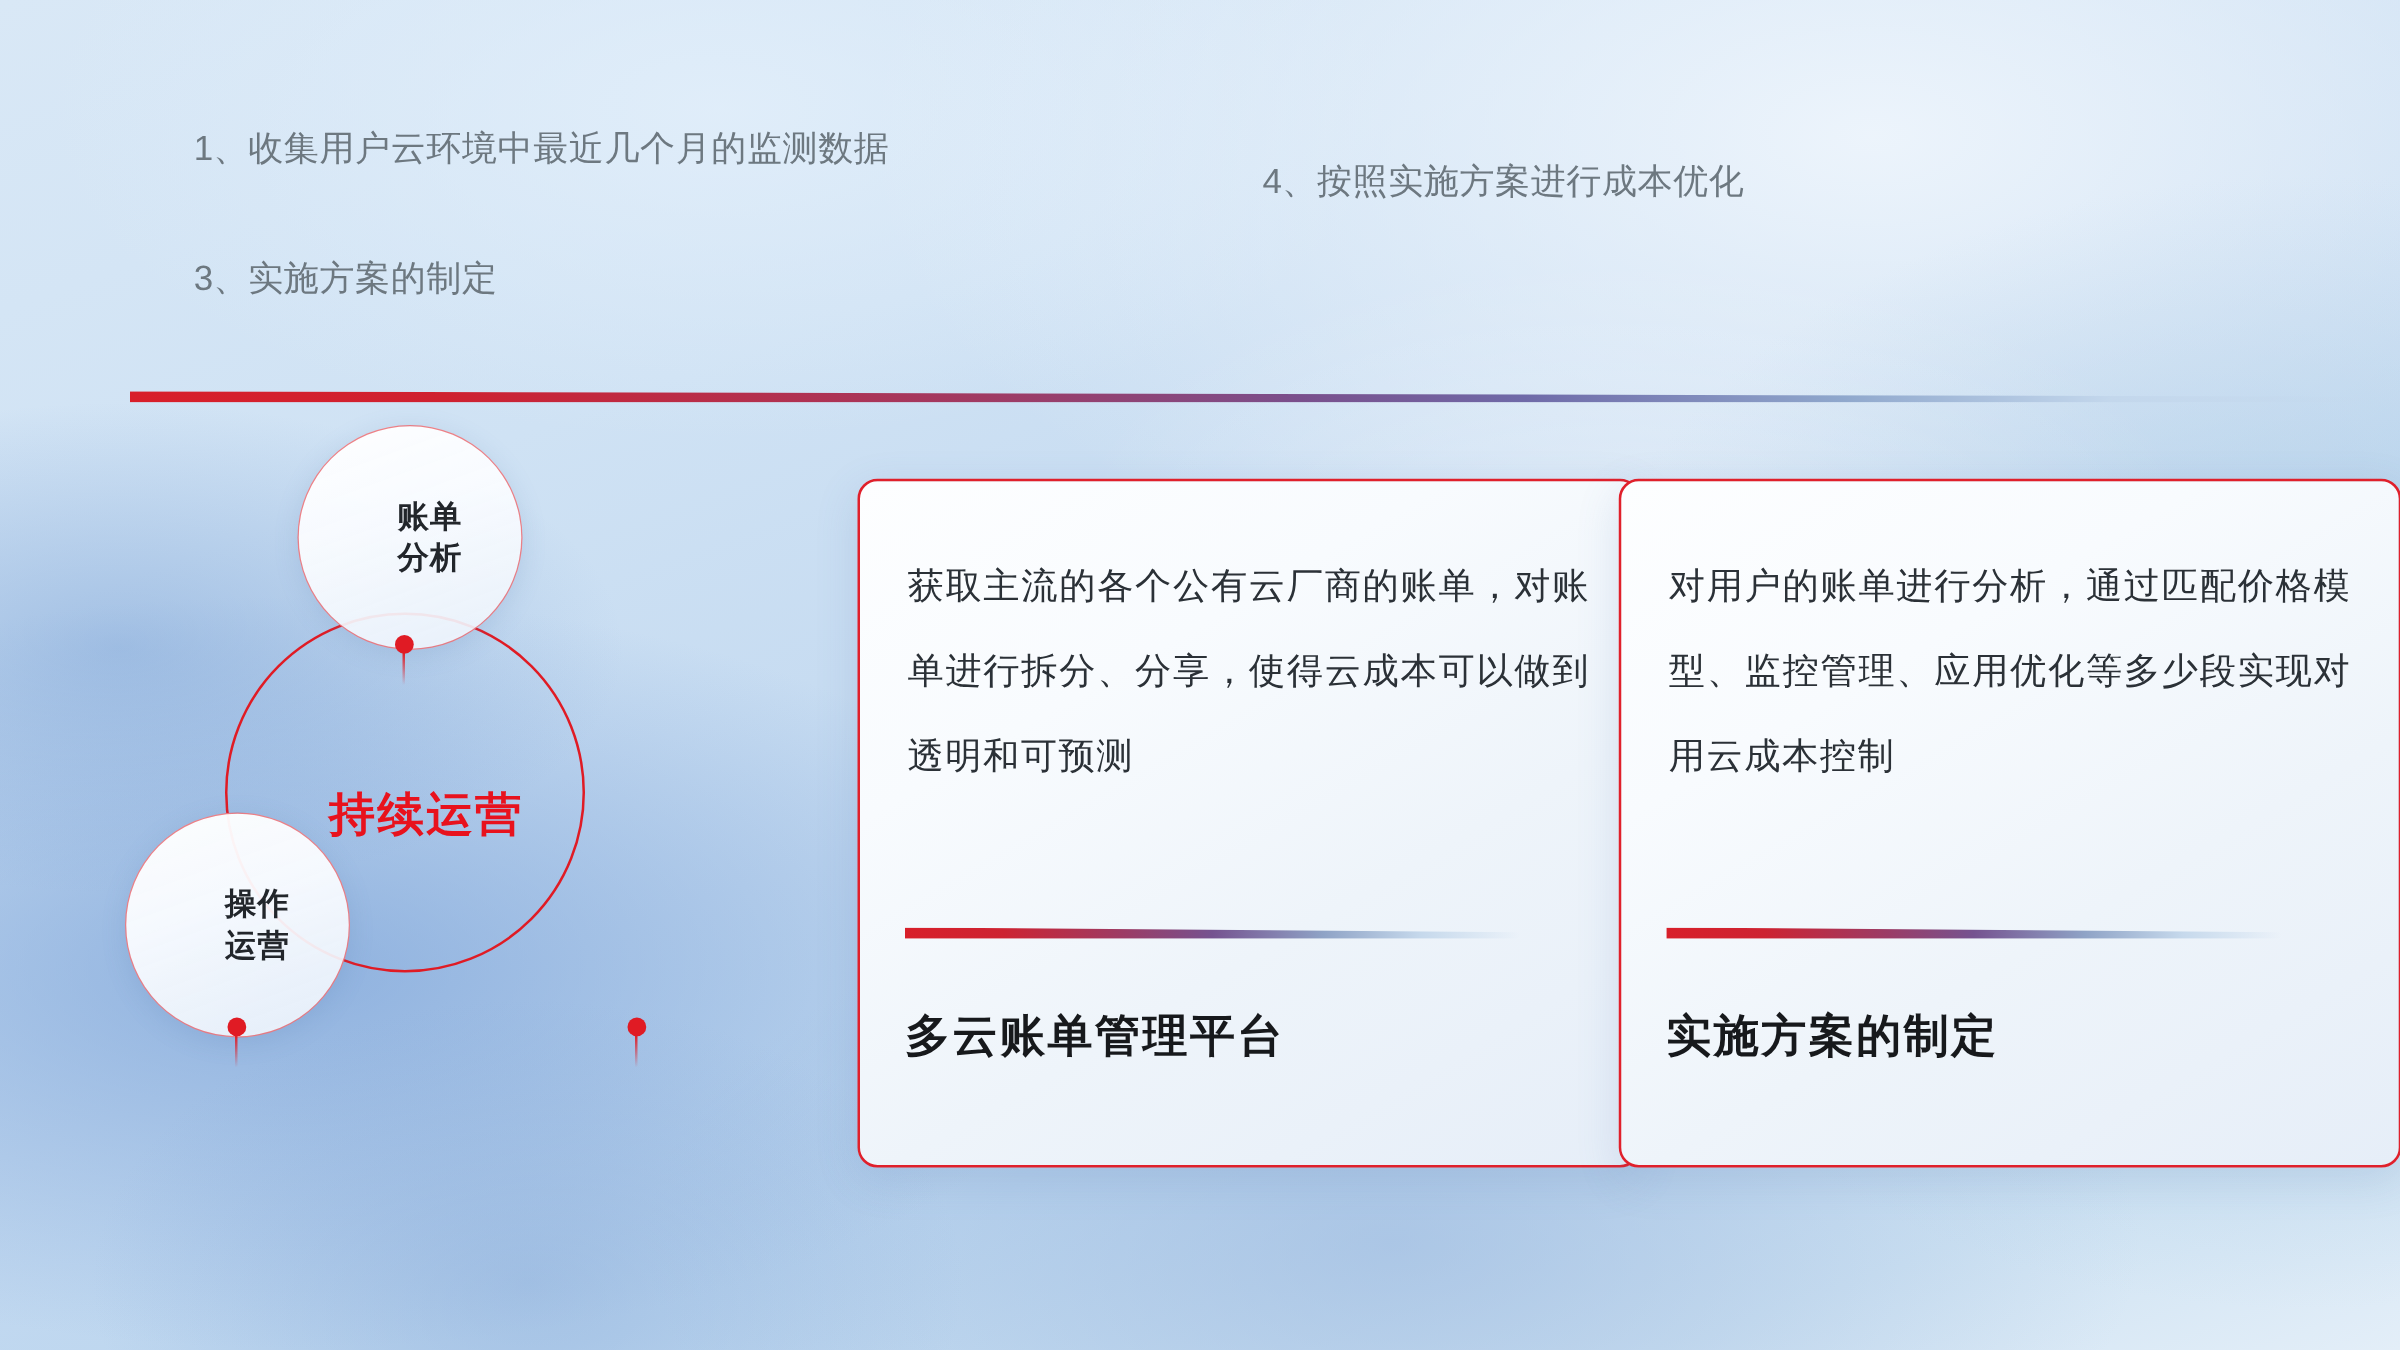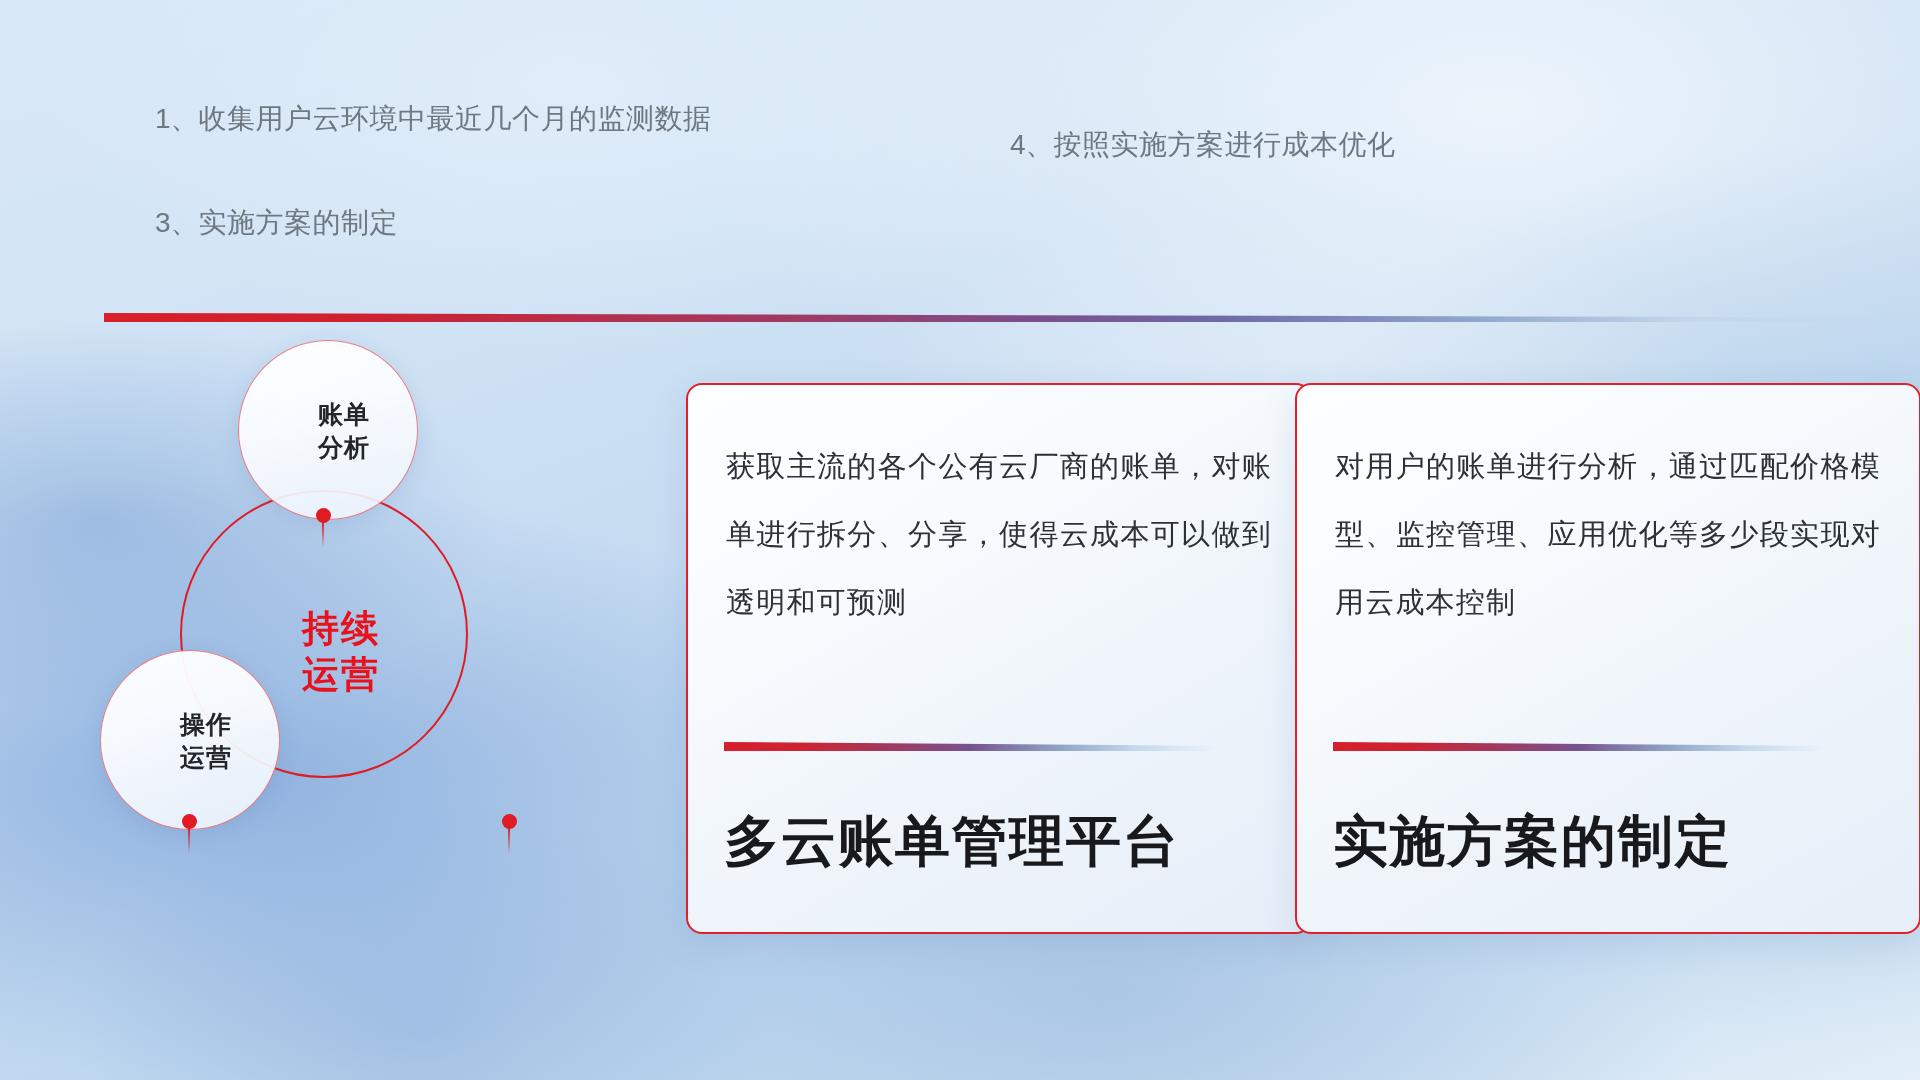--- a/index.html
+++ b/index.html
@@ -79,21 +79,21 @@
     font-size:25px;
     width:100%;
     left:16px;
     top:50%;
     transform:translateY(-50%);
     letter-spacing:1px;
   }
   #center-label{
     position:absolute;
     left:90px; top:140px; width:288px; height:288px;
-    display:flex; flex-direction:column;
+    display:flex; flex-direction:row;
     align-items:center; justify-content:center;
     color:#e8121d; font-weight:bold;
     font-size:37px; line-height:1.25; letter-spacing:2px;
     padding-left:34px;
     padding-top:36px;
   }
   .vdot{
     position:absolute; width:15px; height:15px; border-radius:50%;
     background:#e01b24;
   }
@@ -112,21 +112,20 @@
   .card{
     position:absolute;
     top:383px;
     width:626px;
     height:551px;
     border:2px solid #e0202b;
     border-radius:16px;
     background:linear-gradient(150deg,#fdfeff 0%,#f8fbfe 30%,#eef4fa 62%,#e6eef8 100%);
     box-shadow:0 10px 34px rgba(80,120,175,.16);
     overflow:hidden;
-    font-family:Liberation Mono, monospace;
   }
   #card-1{ left:686px; }
   #card-2{ left:1295px; }
 
   .card-body{
     position:absolute;
     left:38px; right:38px; top:50px;
     font-size:29px;
     color:#2b3137;
     line-height:2.35;
@@ -136,21 +135,21 @@
   }
   .card-rule{
     position:absolute;
     left:36px; top:357px; width:492px; height:9px;
     background:linear-gradient(90deg,#d81f2a 0%,#cd2332 16%,#9b3c66 36%,#755390 50%,#8fa3c6 68%,#c6d9ec 84%,rgba(225,236,247,0) 100%);
     clip-path:polygon(0 0,100% 42%,100% 100%,0 100%);
   }
   .card-title{
     position:absolute;
     left:36px; top:420px;
-    font-size:55px; font-weight:bold;
+    font-size:36px; font-weight:bold;
     color:#17191c;
     letter-spacing:2px;
     white-space:nowrap;
   }
 </style>
 </head>
 <body>
 
 <div id="bg"></div>
 <div id="bg2"></div>

